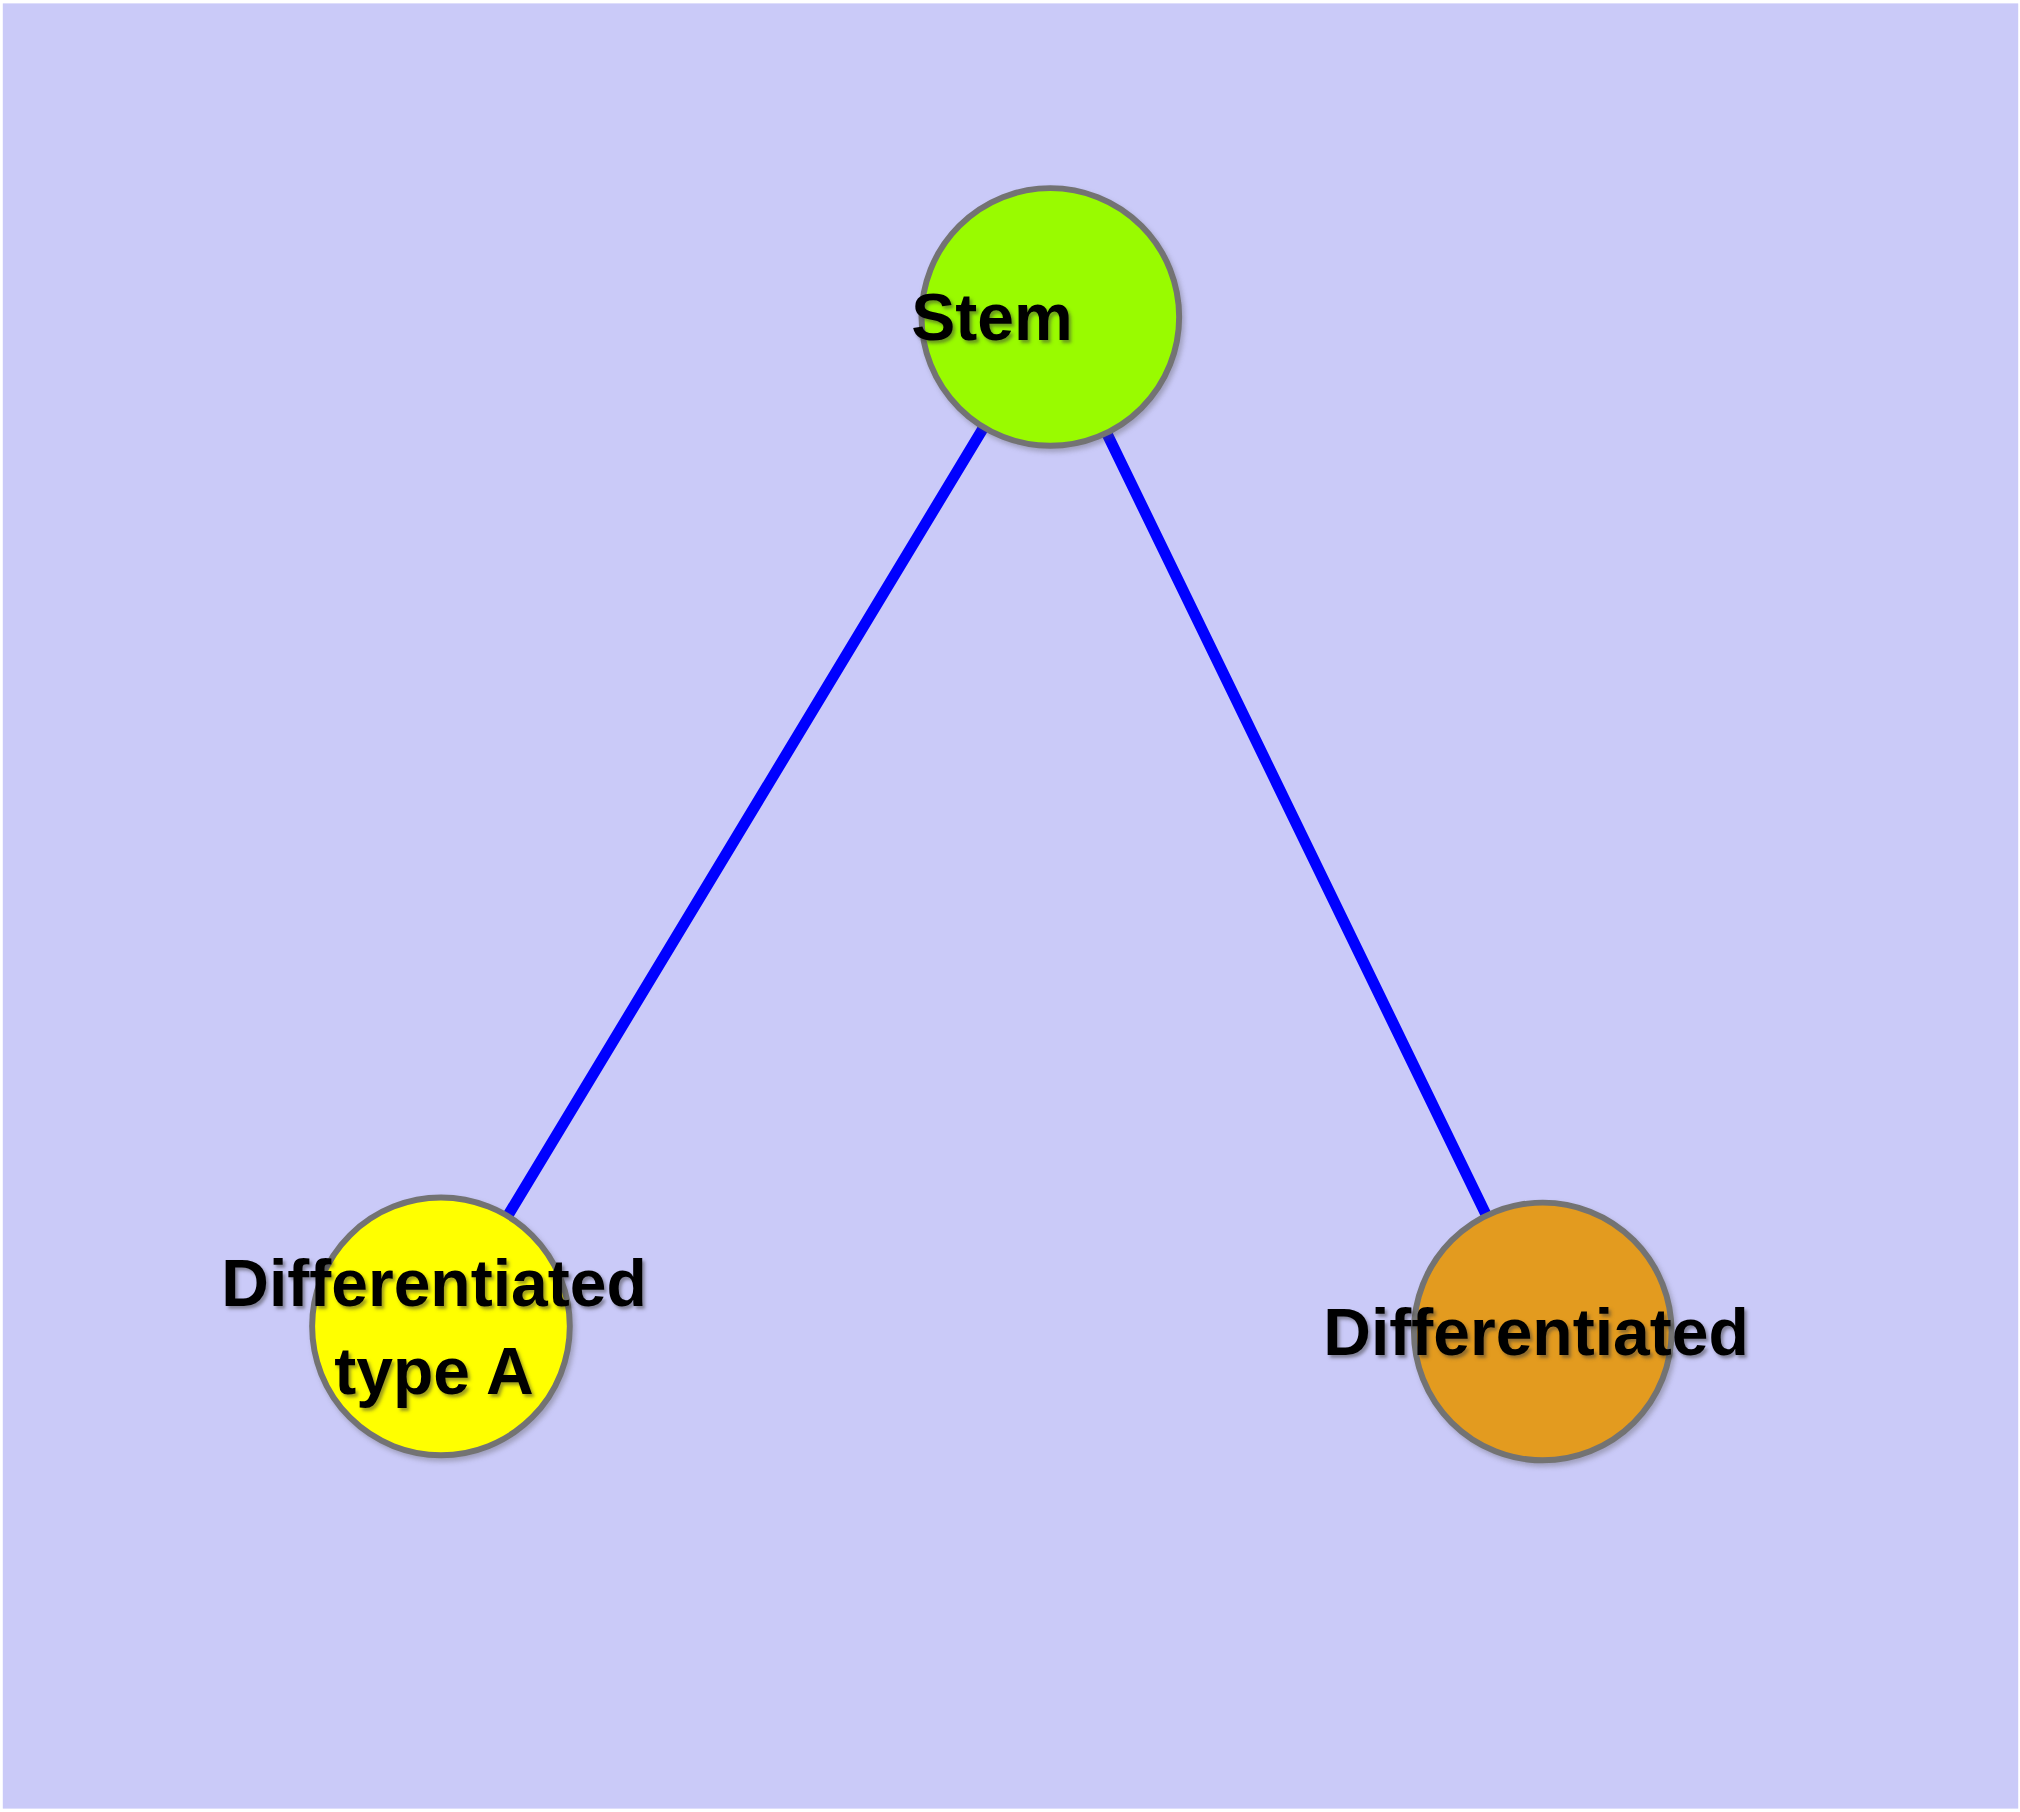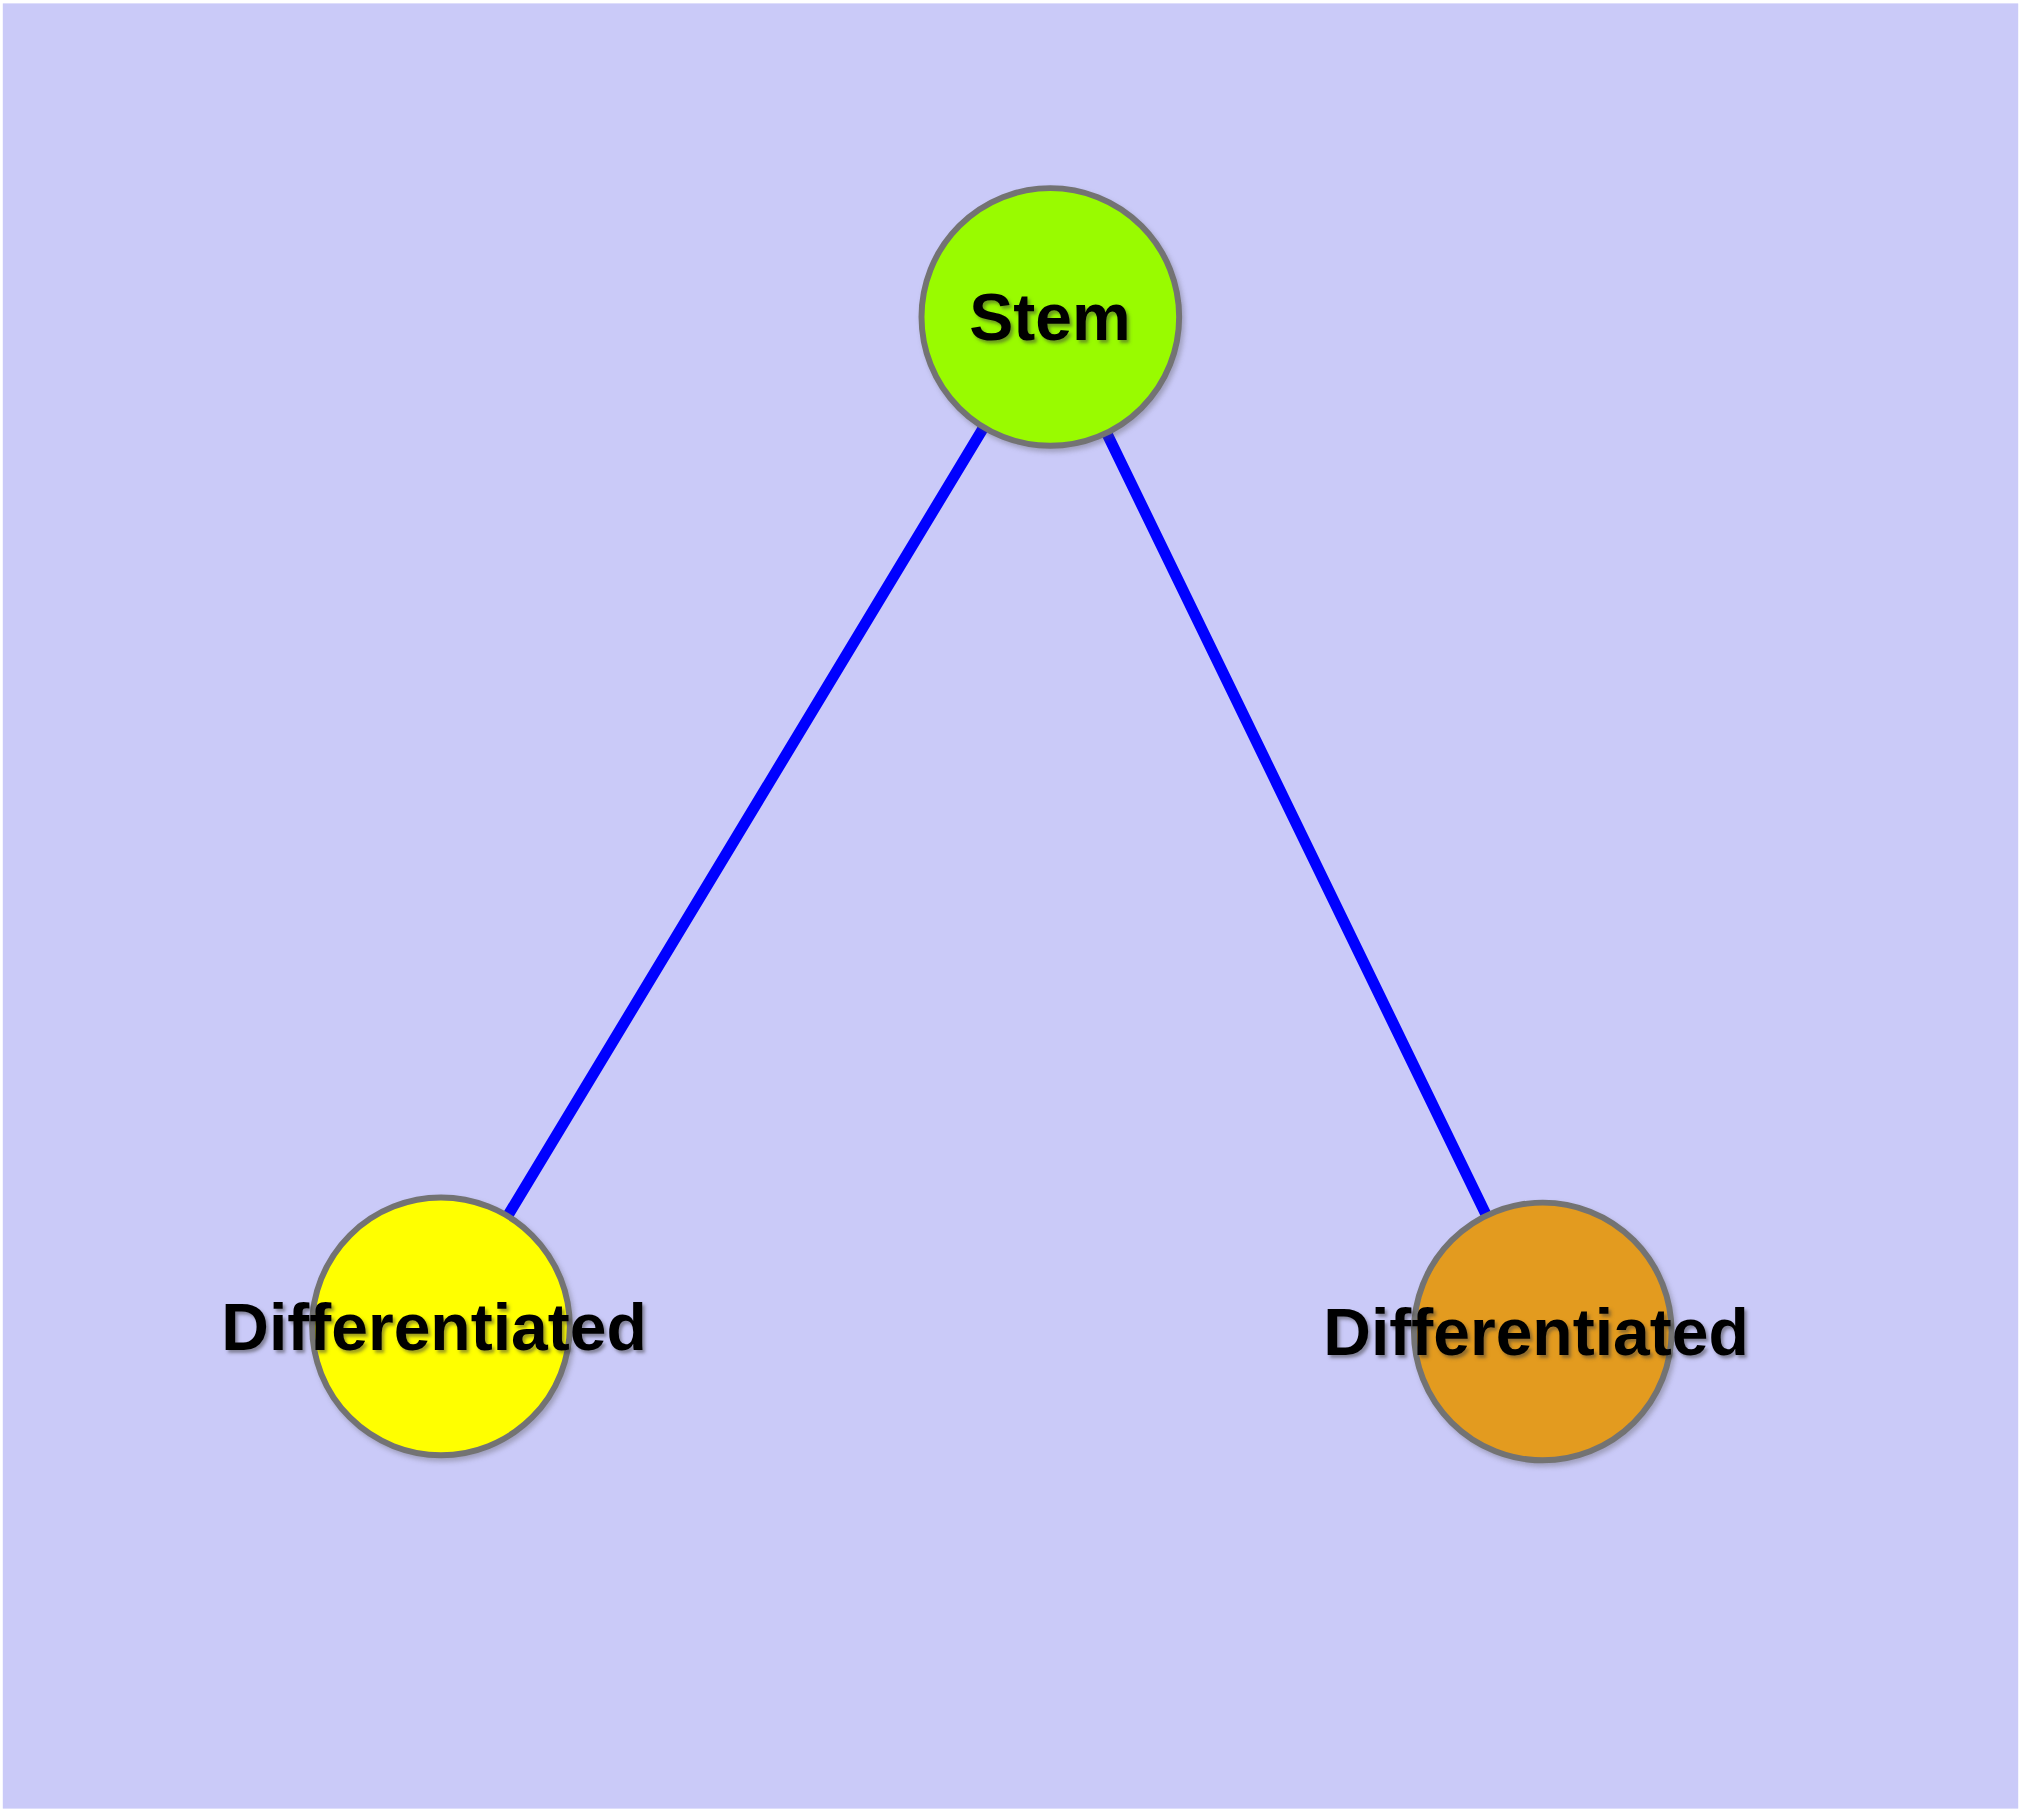--- a/index.html
+++ b/index.html
@@ -55,26 +55,27 @@
 
     <line x1="1239" y1="374" x2="1820" y2="1571" stroke-width="13" stroke-linecap="round" stroke="#0000FF"></line>
 
     <circle class="node-circle" cx="1239" cy="374" r="152" stroke-width="7" fill="#99FB00" stroke="#737373"></circle>
 
     <circle class="node-circle" cx="520" cy="1565" r="152" stroke-width="7" fill="#FFFF00" stroke="#737373"></circle>
 
     <circle class="node-circle" cx="1820" cy="1571" r="152" stroke-width="7" fill="#E39B1F" stroke="#737373"></circle>
   </svg>
 
-  <div class="node-label" style="left: 1050px; top: 317px;">
+  <div class="node-label" style="left: 992px; top: 317px;">
     <span class="line">Stem</span>
   </div>
 
   <div class="node-label" style="left: 434px; top: 1327px;">
     <span class="line">Differentiated</span>
+    <span class="line">type A</span>
   </div>
 
   <div class="node-label" style="left: 1536px; top: 1332px;">
     <span class="line">Differentiated</span>
   </div>
 
 </div>
 
 
 </body></html>

